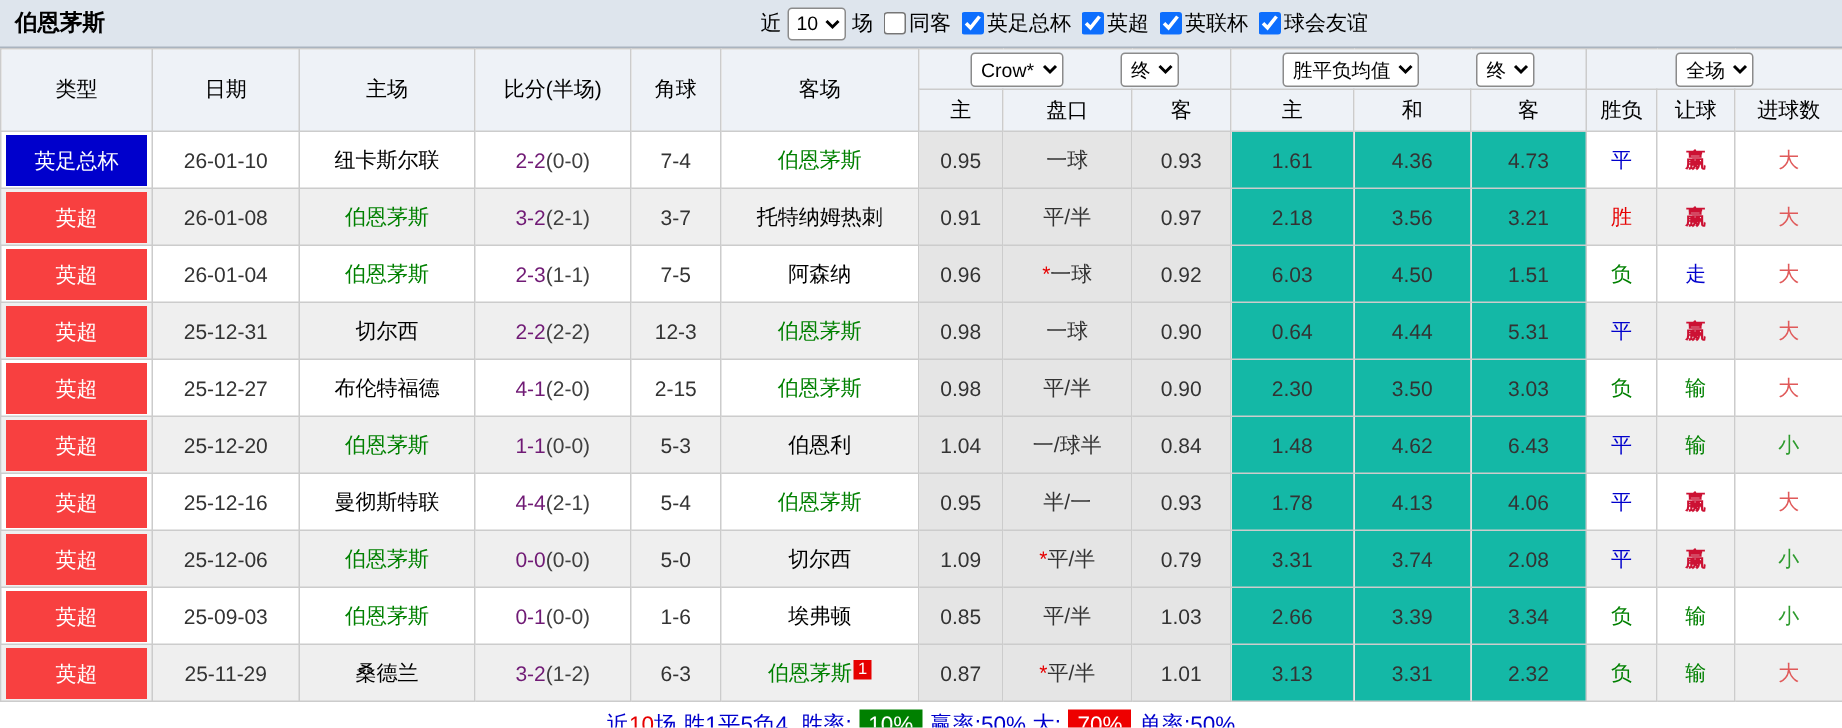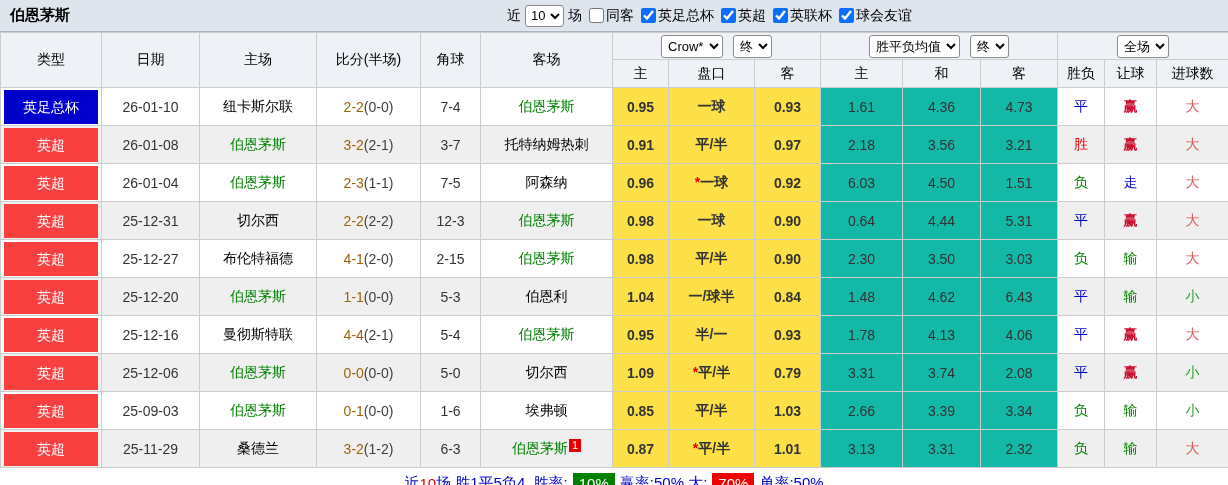--- a/index.html
+++ b/index.html
@@ -12,30 +12,30 @@
   .topbar .controls select{height:22px;font-size:13px;border:1px solid #8b8b8b;border-radius:3px;background:#fff;margin:0 4px;padding:0 1px;}
   .topbar .controls input[type=checkbox]{width:15px;height:15px;accent-color:#0d6efd;margin:0 2px 0 7px;vertical-align:-2px;}
   .topbar label{display:flex;align-items:center;cursor:default;}
 
   
   table{border-collapse:collapse;table-layout:fixed;width:1228px;}
   th,td{border:1px solid #ccc;text-align:center;padding:0;overflow:hidden;white-space:nowrap;}
   thead th{background:#eef2f7;font-weight:normal;font-size:14px;color:#000;}
   tr.hrow1 th{height:26px;}
   tr.hrow2 th{height:27px;}
-  .selcell select{height:23px;font-size:13px;border:1px solid #8b8b8b;border-radius:3px;background:#fff;margin:0 5px;padding:0 2px;}
+  .selcell select{height:23px;font-size:13px;border:1px solid #8b8b8b;border-radius:3px;background:#fff;margin:0 19px;padding:0 2px;}
   tbody td{height:37px;font-size:14px;color:#333;background:#fff;}
   tbody tr:nth-child(even) td.stripe{background:#efefef;}
-  td.cream{background:#fde047;font-weight:bold;}
+  td.cream{background:#e5e5e5;}
   td.lblue{background:#14b8a6;}
   td.type{padding:0;}
   .type-block{margin:1px 3px;height:34px;line-height:34px;color:#fff;font-size:14px;}
   .team{font-size:14px;color:#000;}
   .team.hl{color:#008000;}
-  .score{color:#a16207;}
+  .score{color:#701a75;}
   .half{color:#404040;}
   .star{color:#e60000;}
   .badge{display:inline-block;background:#e60000;color:#fff;font-size:11px;line-height:13px;padding:0 3px;margin-left:1px;vertical-align:4px;}
   .b{font-weight:bold;}
 
   
   .summary{height:30px;display:flex;align-items:center;justify-content:center;font-size:15px;}
   .summary .blue{color:#0000cc;}
   .summary .red{color:#e60000;}
   .summary .box{color:#fff;padding:2px 6px;margin:0 5px;}

